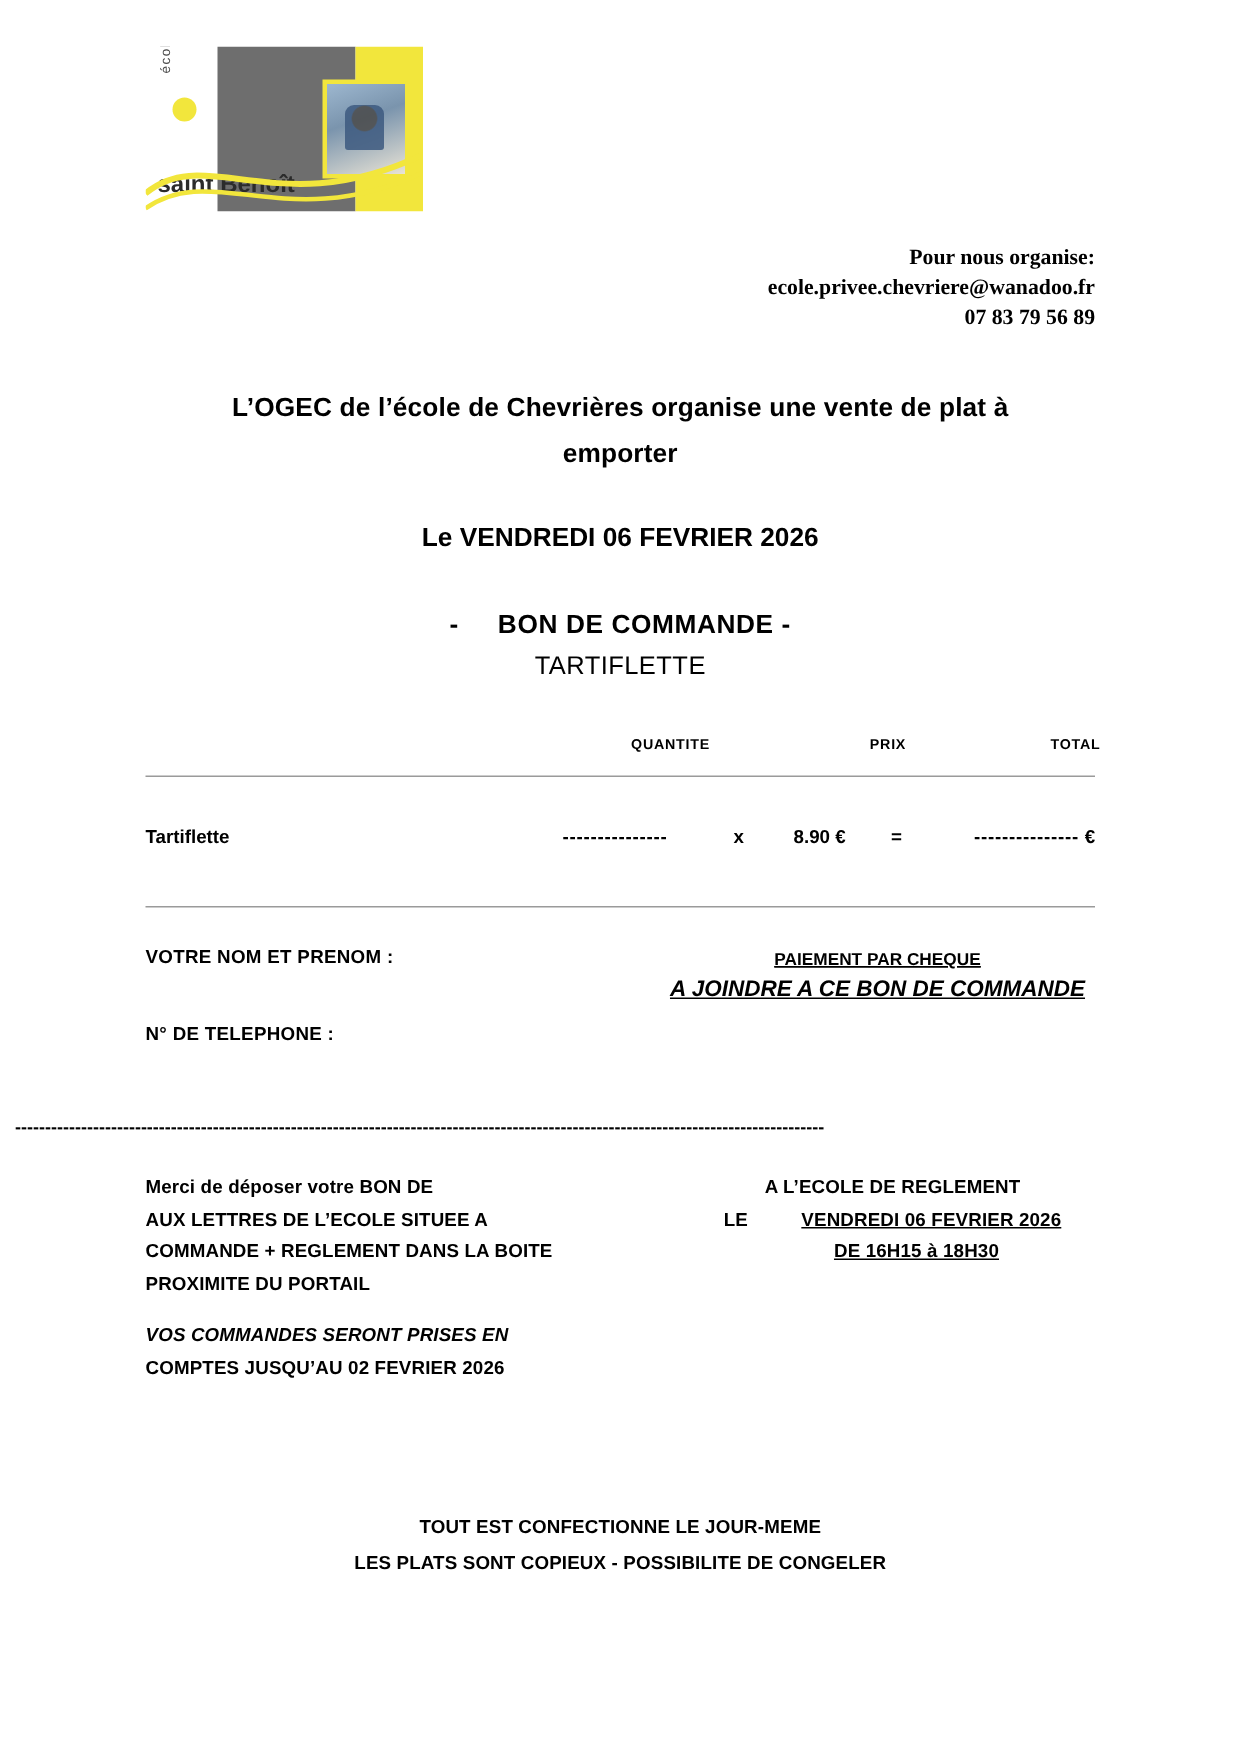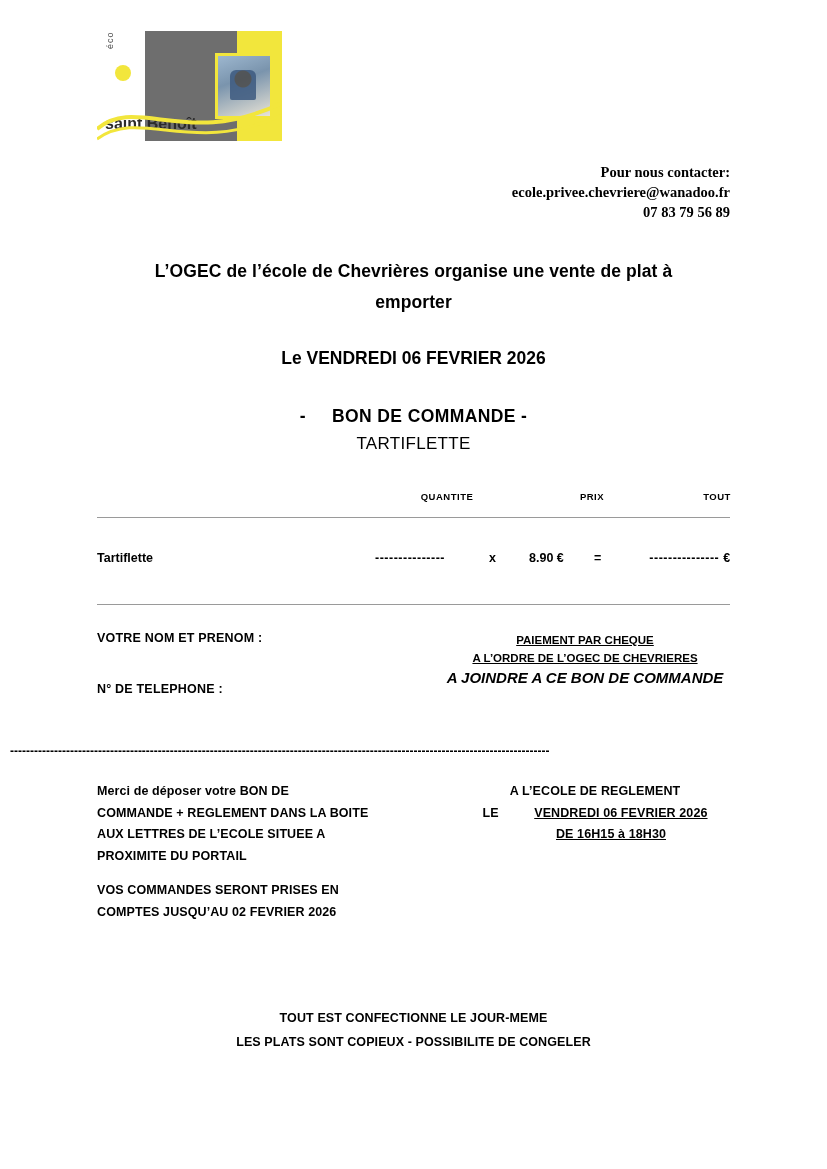--- a/index.html
+++ b/index.html
@@ -209,20 +209,21 @@
 
   .payment {
     position: absolute;
     left: 440px;
     top: 631px;
     width: 290px;
     text-align: center;
     font-size: 11.5px;
     font-weight: bold;
     line-height: 18px;
+    text-decoration: underline;
   }
   .payment .u { text-decoration: underline; }
   .payment .note {
     display: block;
     margin-top: 2px;
     font-size: 15px;
     font-style: italic;
     font-weight: bold;
     text-align: center;
   }
@@ -246,21 +247,21 @@
   .info-left {
     position: absolute;
     left: 97px;
     top: 781px;
     width: 330px;
     font-size: 12.5px;
     font-weight: bold;
     line-height: 21.5px;
     letter-spacing: .1px;
   }
-  .info-left .p2 { margin-top: 13px; }
+  .info-left .p2 { margin-top: 13px; font-style: italic; }
 
   .info-right {
     position: absolute;
     left: 460px;
     top: 781px;
     width: 270px;
     text-align: center;
     font-size: 12.5px;
     font-weight: bold;
     line-height: 21.5px;
@@ -293,68 +294,67 @@
     <div class="logo-ecole">école</div>
     <div class="logo-photo"></div>
     <div class="logo-name">saint Benoît</div>
     <svg class="logo-curve" viewBox="0 0 185 52" preserveAspectRatio="none">
       <path d="M0,40 C40,6 90,60 185,14" stroke="#f2e63c" stroke-width="4" fill="none"></path>
       <path d="M0,50 C45,18 95,68 185,26" stroke="#f2e63c" stroke-width="3" fill="none"></path>
     </svg>
   </div>
 
   <div class="contact">
-    <div>Pour nous contacter:</div>
+    <div>Pour nous organise:</div>
     <div>ecole.privee.chevriere@wanadoo.fr</div>
     <div>07 83 79 56 89</div>
   </div>
 
   <div class="title-block">
     <div class="h-main">L’OGEC de l’école de Chevrières organise une vente de plat à</div>
     <div class="h-main">emporter</div>
     <div class="h-date">Le VENDREDI 06 FEVRIER 2026</div>
     <div class="h-bon">
       <span class="dash">-</span><span>BON DE COMMANDE -</span>
     </div>
     <div class="h-dish">TARTIFLETTE</div>
   </div>
 
   <div class="tbl-head">
     <div class="c-qte">QUANTITE</div>
     <div class="c-prix">PRIX</div>
-    <div class="c-tot">TOUT</div>
+    <div class="c-tot">TOTAL</div>
   </div>
   <div class="rule top"></div>
 
   <div class="order-row">
     <span class="label">Tartiflette</span>
     <span class="qty">---------------</span>
     <span class="mult">x</span>
     <span class="price">8.90 €</span>
     <span class="eq">=</span>
     <span class="total">--------------- €</span>
   </div>
 
   <div class="rule bottom"></div>
 
   <div class="field-name">VOTRE NOM ET PRENOM :</div>
   <div class="field-phone">N° DE TELEPHONE :</div>
 
   <div class="payment">
     <div class="u">PAIEMENT PAR CHEQUE</div>
-    <div class="u">A L’ORDRE DE L’OGEC DE CHEVRIERES</div>
     <span class="note">A JOINDRE A CE BON DE COMMANDE</span>
   </div>
 
   <div class="dashed">---------------------------------------------------------------------------------------------------------------------------------------</div>
 
   <div class="info-left">
     <div>Merci de déposer votre BON DE</div>
+    <div>AUX LETTRES DE L’ECOLE SITUEE A</div>
     <div>COMMANDE + REGLEMENT DANS LA BOITE</div>
-    <div>AUX LETTRES DE L’ECOLE SITUEE A</div>
     <div>PROXIMITE DU PORTAIL</div>
     <div class="p2">VOS COMMANDES SERONT PRISES EN</div>
     <div>COMPTES JUSQU’AU 02 FEVRIER 2026</div>
   </div>
 
   <div class="info-right">
     <div>A L’ECOLE DE REGLEMENT</div>
     <div><span>LE </span><span class="u">VENDREDI 06 FEVRIER 2026</span></div>
     <div class="u">DE 16H15 à 18H30</div>
   </div>

